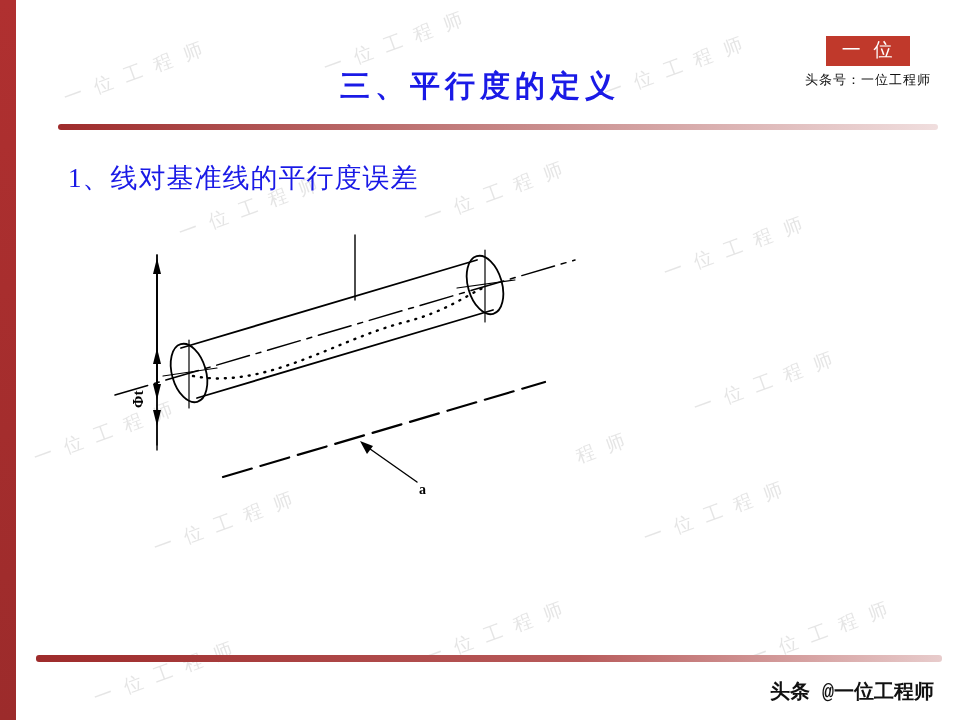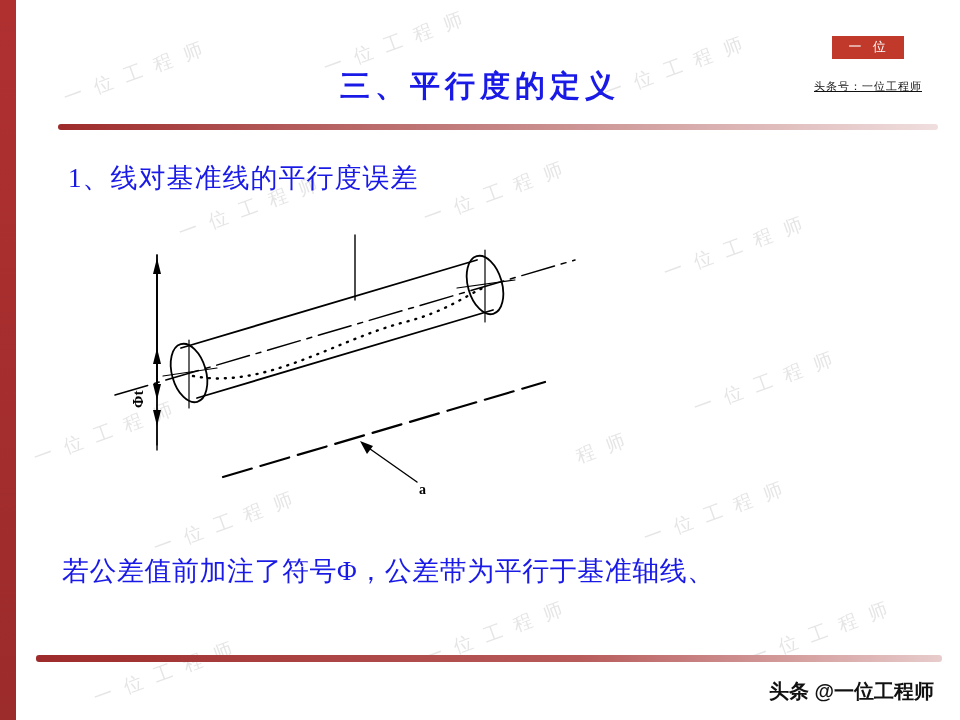--- a/index.html
+++ b/index.html
@@ -36,34 +36,33 @@
     position: absolute;
     right: 22px;
     top: 36px;
     width: 140px;
     text-align: center;
   }
   .logo-badge {
     display: inline-block;
     background: #c0392b;
     color: #ffffff;
-    font-size: 13px;
+    font-size: 19px;
     letter-spacing: 4px;
     padding: 4px 14px 5px 16px;
     font-family: "Liberation Serif", serif;
     line-height: 1.1;
   }
   .logo-sub {
-    margin-top: 20px;
-    font-size: 11px;
+    margin-top: 5px;
+    font-size: 13px;
     color: #111111;
     letter-spacing: 1px;
     font-family: "Liberation Serif", serif;
     white-space: nowrap;
-    text-decoration: underline;
   }
 
   
   .title {
     position: absolute;
     left: 0;
     top: 66px;
     width: 960px;
     text-align: center;
     color: #1a1ae6;
@@ -126,21 +125,21 @@
     border-radius: 3px;
   }
 
   
   .footer {
     position: absolute;
     right: 26px;
     top: 678px;
     font-size: 20px;
     color: #111111;
-    font-family: Liberation Sans, sans-serif;
+    font-family: Liberation Mono, monospace;
     font-weight: bold;
   }
 
   
   .wm {
     position: absolute;
     color: rgba(170, 170, 170, 0.30);
     font-size: 19px;
     font-family: "Liberation Serif", serif;
     letter-spacing: 4px;
@@ -224,20 +223,19 @@
         <polygon points="255,211 268,216 262,224" fill="#000000" stroke="none"></polygon>
       </g>
 
       <text x="38" y="178" font-family="Liberation Serif, serif" font-size="15" font-weight="bold" fill="#000000" transform="rotate(-90 38 178)">Φt</text>
 
       <text x="314" y="264" font-family="Liberation Serif, serif" font-size="14" font-weight="bold" fill="#000000">a</text>
     </svg>
   </div>
 
   <div class="caption">
-    <div>若公差值前加注了符号Φ，公差带为平行于基准轴线、</div>
   </div>
 
   <div class="bottom-rule"></div>
 
   <div class="footer">头条 @一位工程师</div>
 
 </div>
 
 </body></html>

